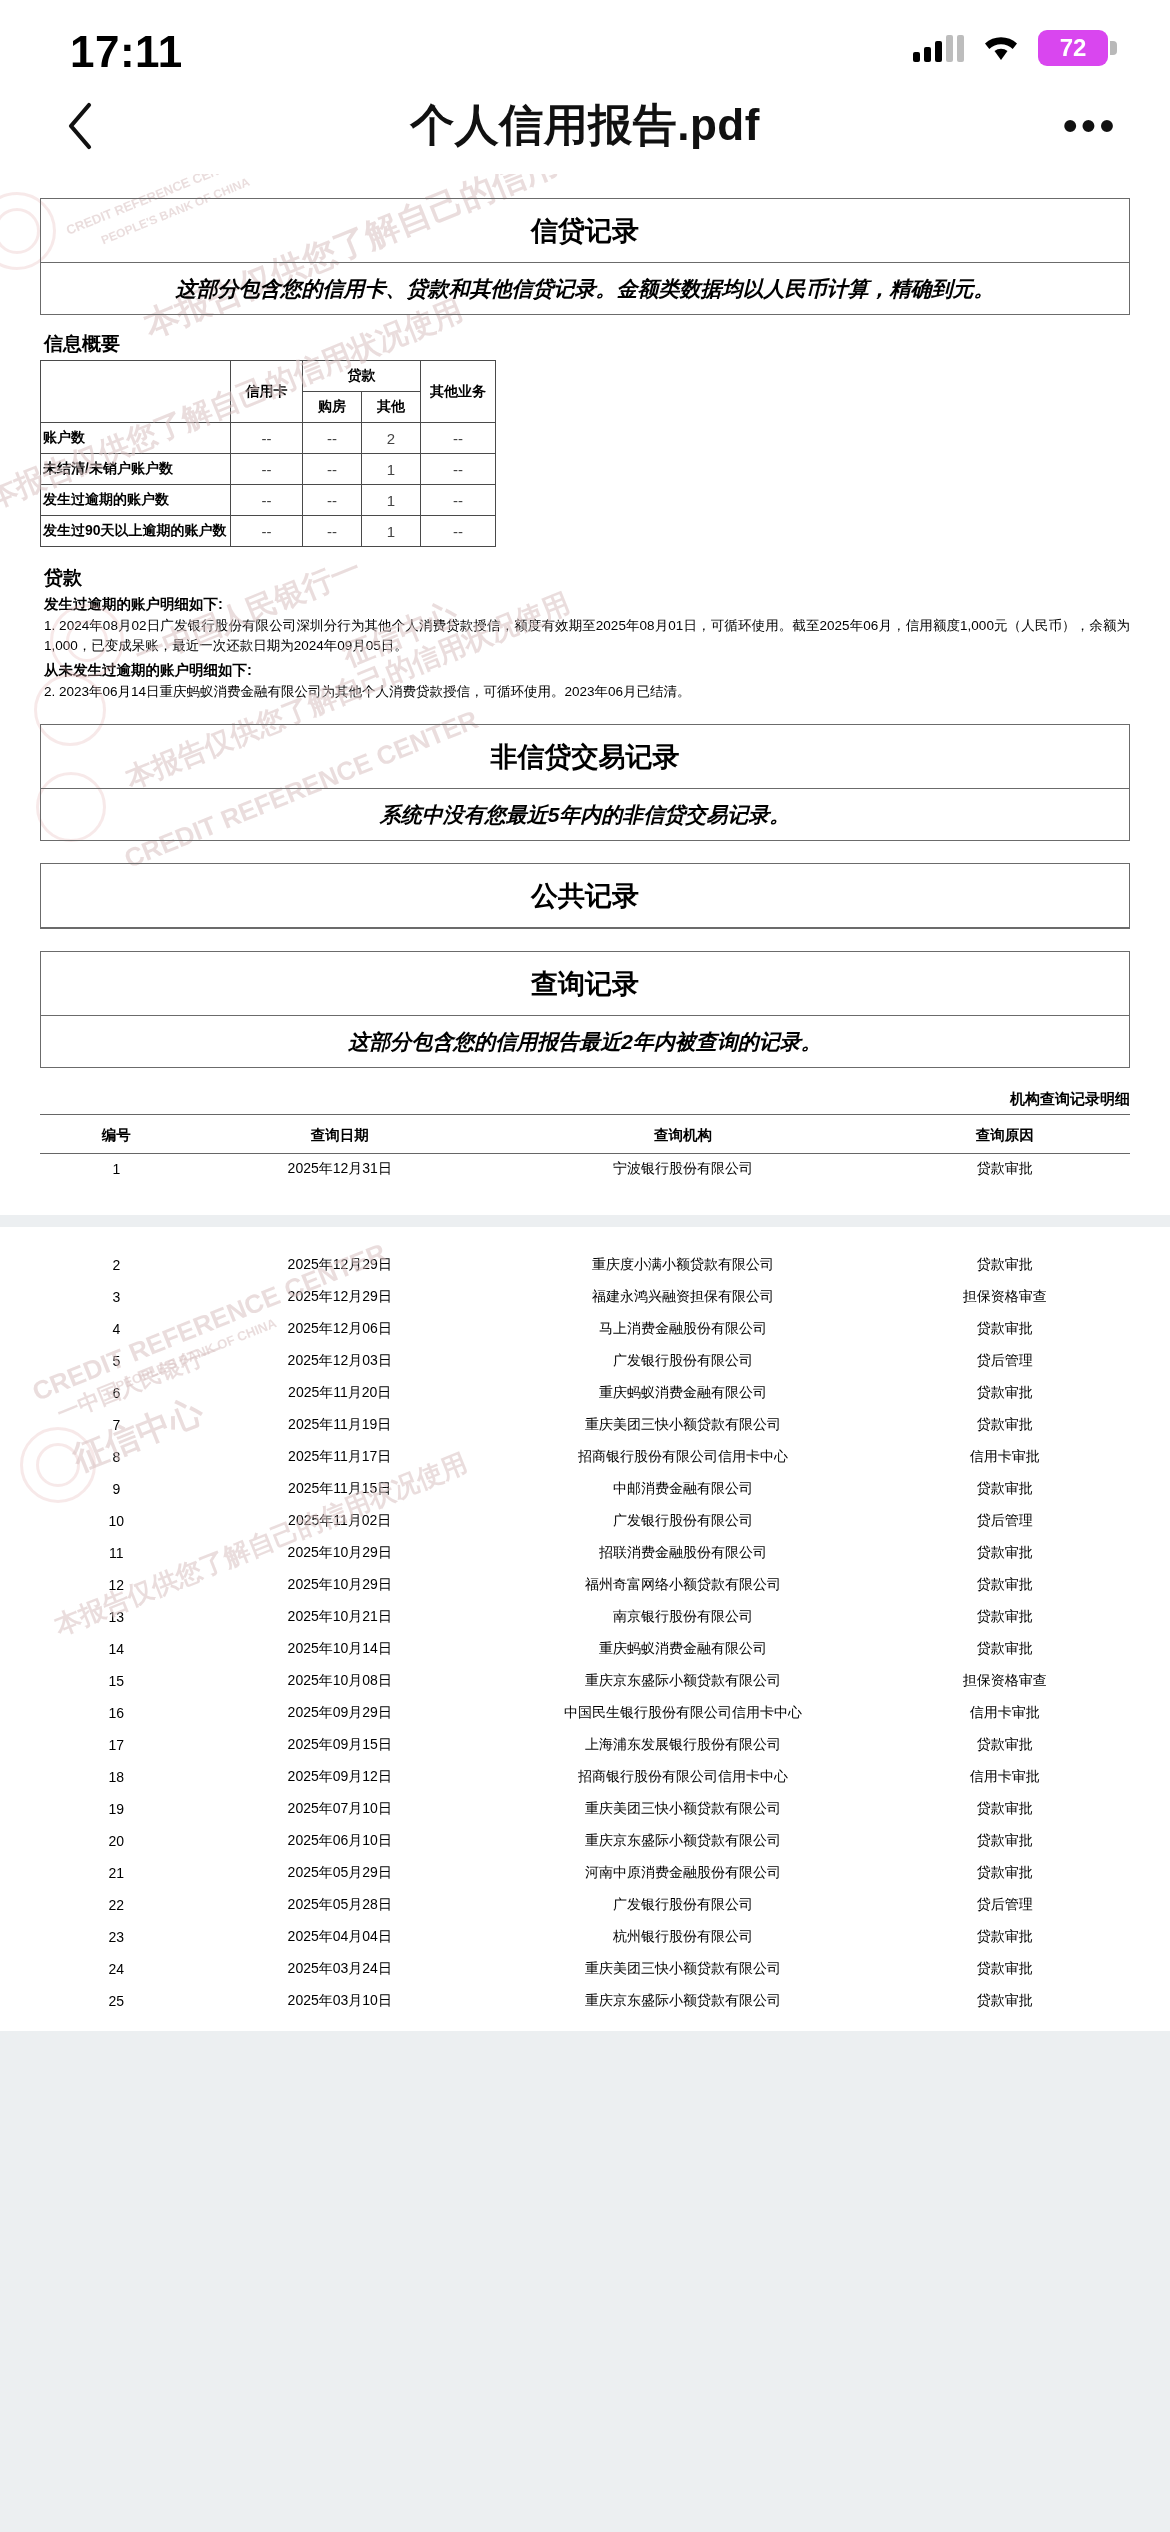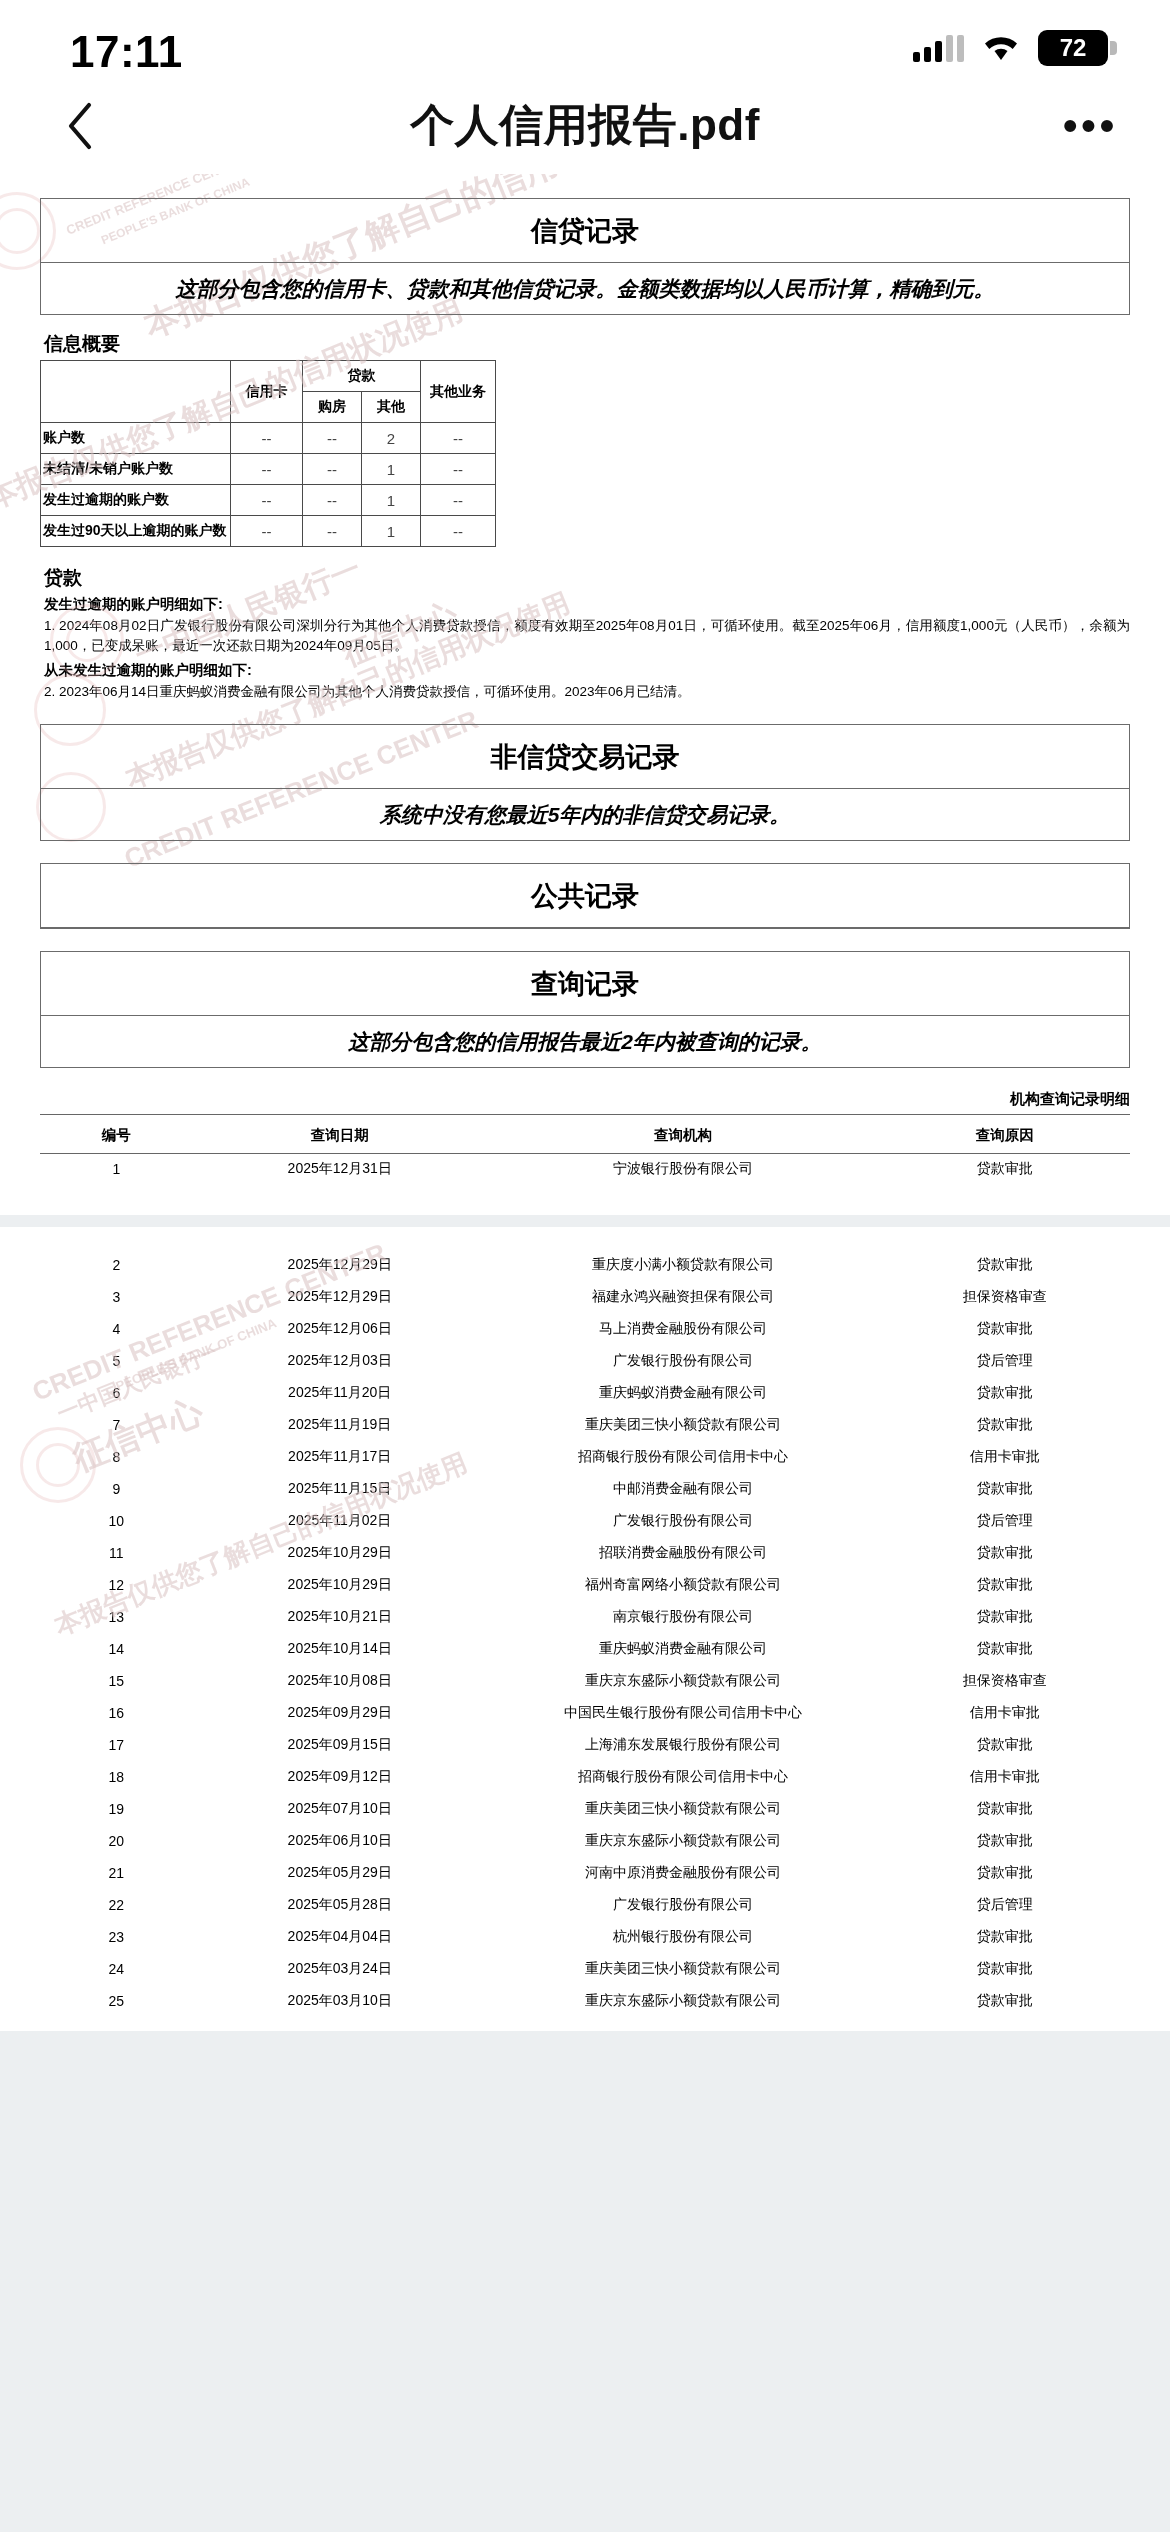--- a/index.html
+++ b/index.html
@@ -22,21 +22,21 @@
   .sig{ display:flex; align-items:flex-end; gap:4px; height:28px; }
   .sig i{ display:block; width:7px; background:#000; border-radius:2px; }
   .sig i:nth-child(1){ height:10px;}
   .sig i:nth-child(2){ height:15px;}
   .sig i:nth-child(3){ height:21px;}
   .sig i:nth-child(4){ height:27px; background:#bdbdbd;}
   .sig i:nth-child(5){ height:27px; background:#bdbdbd;}
   .wifi{ width:38px;height:28px; position:relative; }
   .wifi svg{ display:block; }
   .batt{
-    width:70px;height:36px;border-radius:9px;background:#000000;
+    width:70px;height:36px;border-radius:9px;background:#d946ef;
     display:flex;align-items:center;justify-content:center;position:relative;
   }
   .batt span{ color:#fff;font-size:24px;font-weight:700;line-height:1; }
   .batt:after{
     content:"";position:absolute;right:-9px;top:11px;width:7px;height:14px;
     background:#b9b9b9;border-radius:0 4px 4px 0;
   }
 
   
   .navbar{

